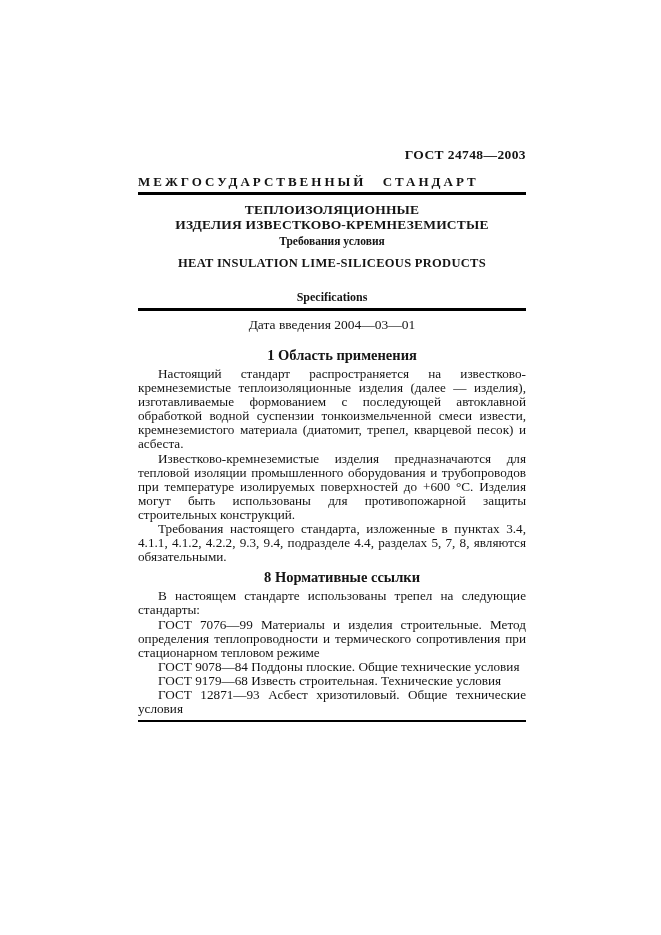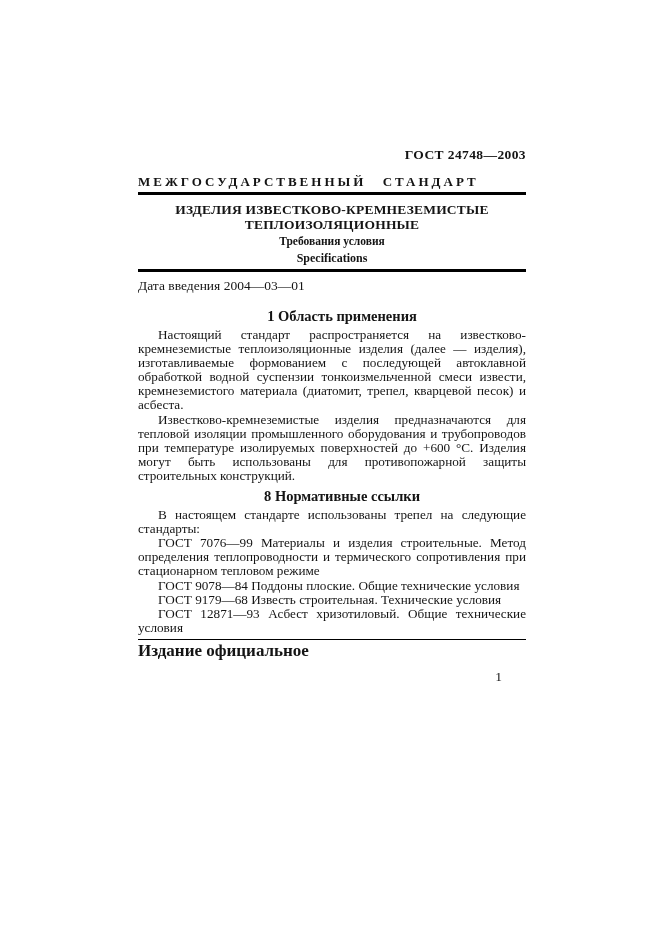--- a/index.html
+++ b/index.html
@@ -59,30 +59,30 @@
   }
   .title-en {
     margin-top: 8px;
     text-align: center;
     font-weight: bold;
     font-size: 12.5px;
     letter-spacing: 0.3px;
     line-height: 14px;
   }
   .subtitle-en {
-    margin-top: 3px;
+    margin-top: 20px;
     text-align: center;
     font-weight: bold;
     font-size: 12px;
     line-height: 14px;
   }
   .rule-thick.second { margin-top: 4px; }
   .effective-date {
     margin-top: 6px;
-    text-align: left;
+    text-align: center;
     font-size: 13.5px;
     line-height: 15px;
   }
   .section-heading {
     margin: 15px 0 0 0;
     padding-left: 20px;
     font-size: 14.5px;
     font-weight: bold;
     line-height: 17px;
     text-align: center;
@@ -120,37 +120,39 @@
 <div class="sheet">
   <div class="content">
 
     <div class="doc-code">ГОСТ 24748—2003</div>
 
     <div class="standard-type">МЕЖГОСУДАРСТВЕННЫЙ СТАНДАРТ</div>
 
     <div class="rule-thick"></div>
 
     <div class="title-ru">
+      <div>ТЕПЛОИЗОЛЯЦИОННЫЕ</div>
       <div>ИЗДЕЛИЯ ИЗВЕСТКОВО-КРЕМНЕЗЕМИСТЫЕ</div>
-      <div>ТЕПЛОИЗОЛЯЦИОННЫЕ</div>
     </div>
 
     <div class="subtitle-ru">Требования условия</div>
 
+    <div class="title-en">HEAT INSULATION LIME-SILICEOUS PRODUCTS</div>
 
     <div class="subtitle-en">Specifications</div>
 
     <div class="rule-thick second"></div>
 
     <div class="effective-date">Дата введения 2004—03—01</div>
 
     <h2 class="section-heading">1 Область применения</h2>
     <div class="section-body">
       <p>Настоящий стандарт распространяется на известково-кремнеземистые теплоизоляционные изделия (далее — изделия), изготавливаемые формованием с последующей автоклавной обработкой водной суспензии тонкоизмельченной смеси извести, кремнеземистого материала (диатомит, трепел, кварцевой песок) и асбеста.</p>
       <p>Известково-кремнеземистые изделия предназначаются для тепловой изоляции промышленного оборудования и трубопроводов при температуре изолируемых поверхностей до +600 °С. Изделия могут быть использованы для противопожарной защиты строительных конструкций.</p>
+      <p>Требования настоящего стандарта, изложенные в пунктах 3.4, 4.1.1, 4.1.2, 4.2.2, 9.3, 9.4, подразделе 4.4, разделах 5, 7, 8, являются обязательными.</p>
     </div>
 
     <h2 class="section-heading second">8 Нормативные ссылки</h2>
     <div class="section-body">
       <p>В настоящем стандарте использованы трепел на следующие стандарты:</p>
       <p>ГОСТ 7076—99 Материалы и изделия строительные. Метод определения теплопроводности и термического сопротивления при стационарном тепловом режиме</p>
       <p>ГОСТ 9078—84 Поддоны плоские. Общие технические условия</p>
       <p>ГОСТ 9179—68 Известь строительная. Технические условия</p>
       <p>ГОСТ 12871—93 Асбест хризотиловый. Общие технические условия</p>
     </div>

